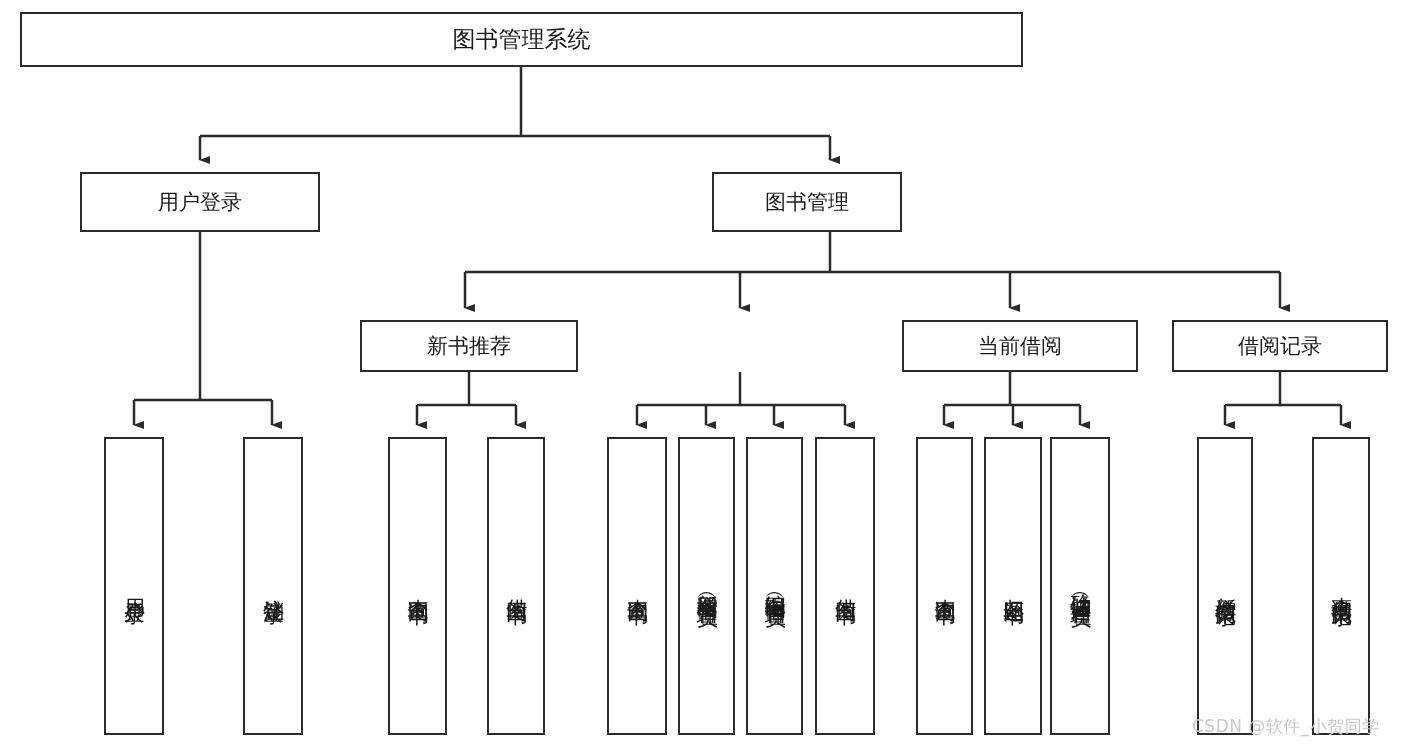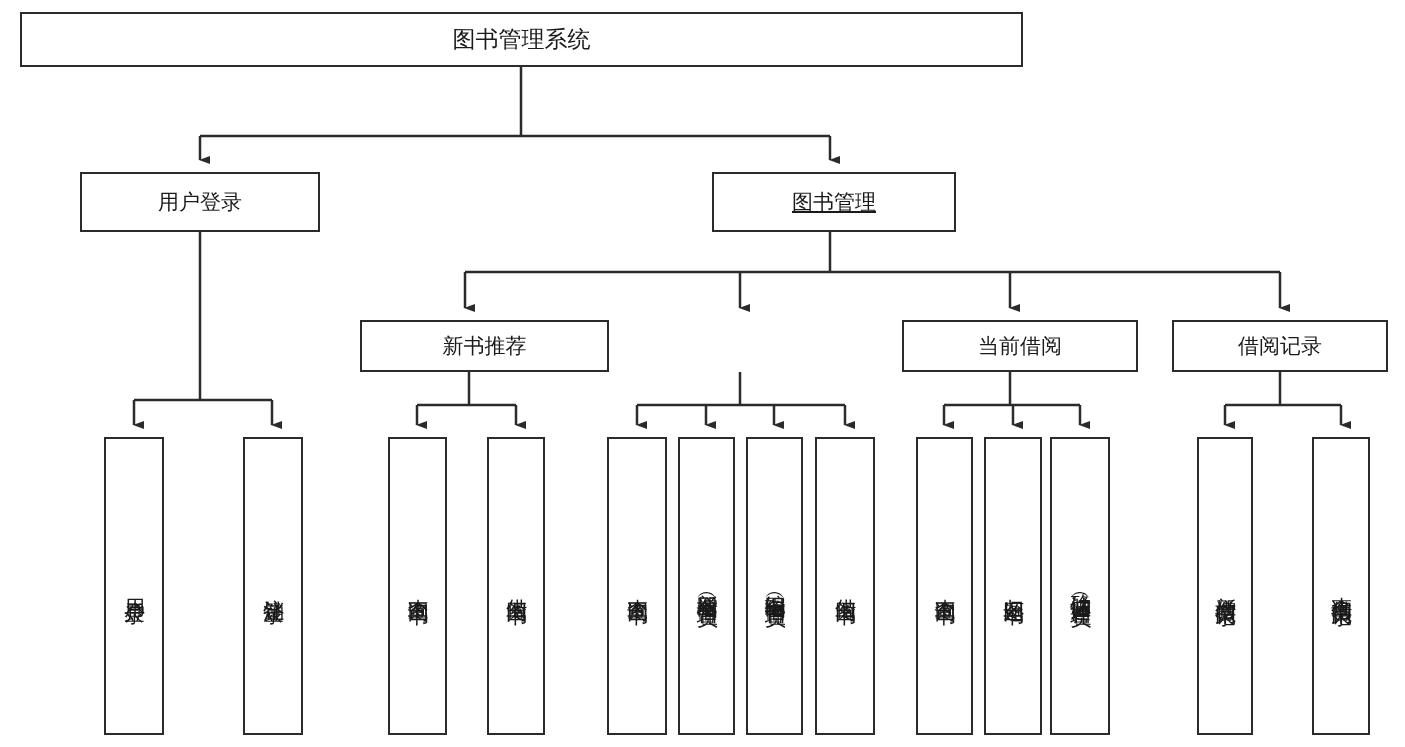--- a/index.html
+++ b/index.html
@@ -83,25 +83,25 @@
     </g>
   </svg>
 
   <div class="node root" style="left:20px;top:12px;width:1003px;height:55px;">
     <span>图书管理系统</span>
   </div>
 
   <div class="node l2" style="left:80px;top:172px;width:240px;height:60px;">
     <span>用户登录</span>
   </div>
-  <div class="node l2" style="left:712px;top:172px;width:244px;height:60px;text-decoration:underline;">
+  <div class="node l2" style="left:712px;top:172px;width:190px;height:60px;">
     <span>图书管理</span>
   </div>
 
-  <div class="node l3" style="left:360px;top:320px;width:249px;height:52px;">
+  <div class="node l3" style="left:360px;top:320px;width:218px;height:52px;">
     <span>新书推荐</span>
   </div>
   <div class="node l3" style="left:902px;top:320px;width:236px;height:52px;">
     <span>当前借阅</span>
   </div>
   <div class="node l3" style="left:1172px;top:320px;width:216px;height:52px;">
     <span>借阅记录</span>
   </div>
 
   <div class="node leaf" style="left:104px;top:437px;width:60px;height:298px;">
@@ -141,14 +141,15 @@
     <span class="leaf-text">确认归还（管理员）</span>
   </div>
 
   <div class="node leaf" style="left:1197px;top:437px;width:56px;height:298px;">
     <span class="leaf-text">新增借阅记录</span>
   </div>
   <div class="node leaf" style="left:1312px;top:437px;width:58px;height:298px;">
     <span class="leaf-text">查询借阅记录</span>
   </div>
 
+  <div class="wm" style="left:1192px;top:715px;">CSDN @软件_小贺同学</div>
 
 </div>
 
 </body></html>

